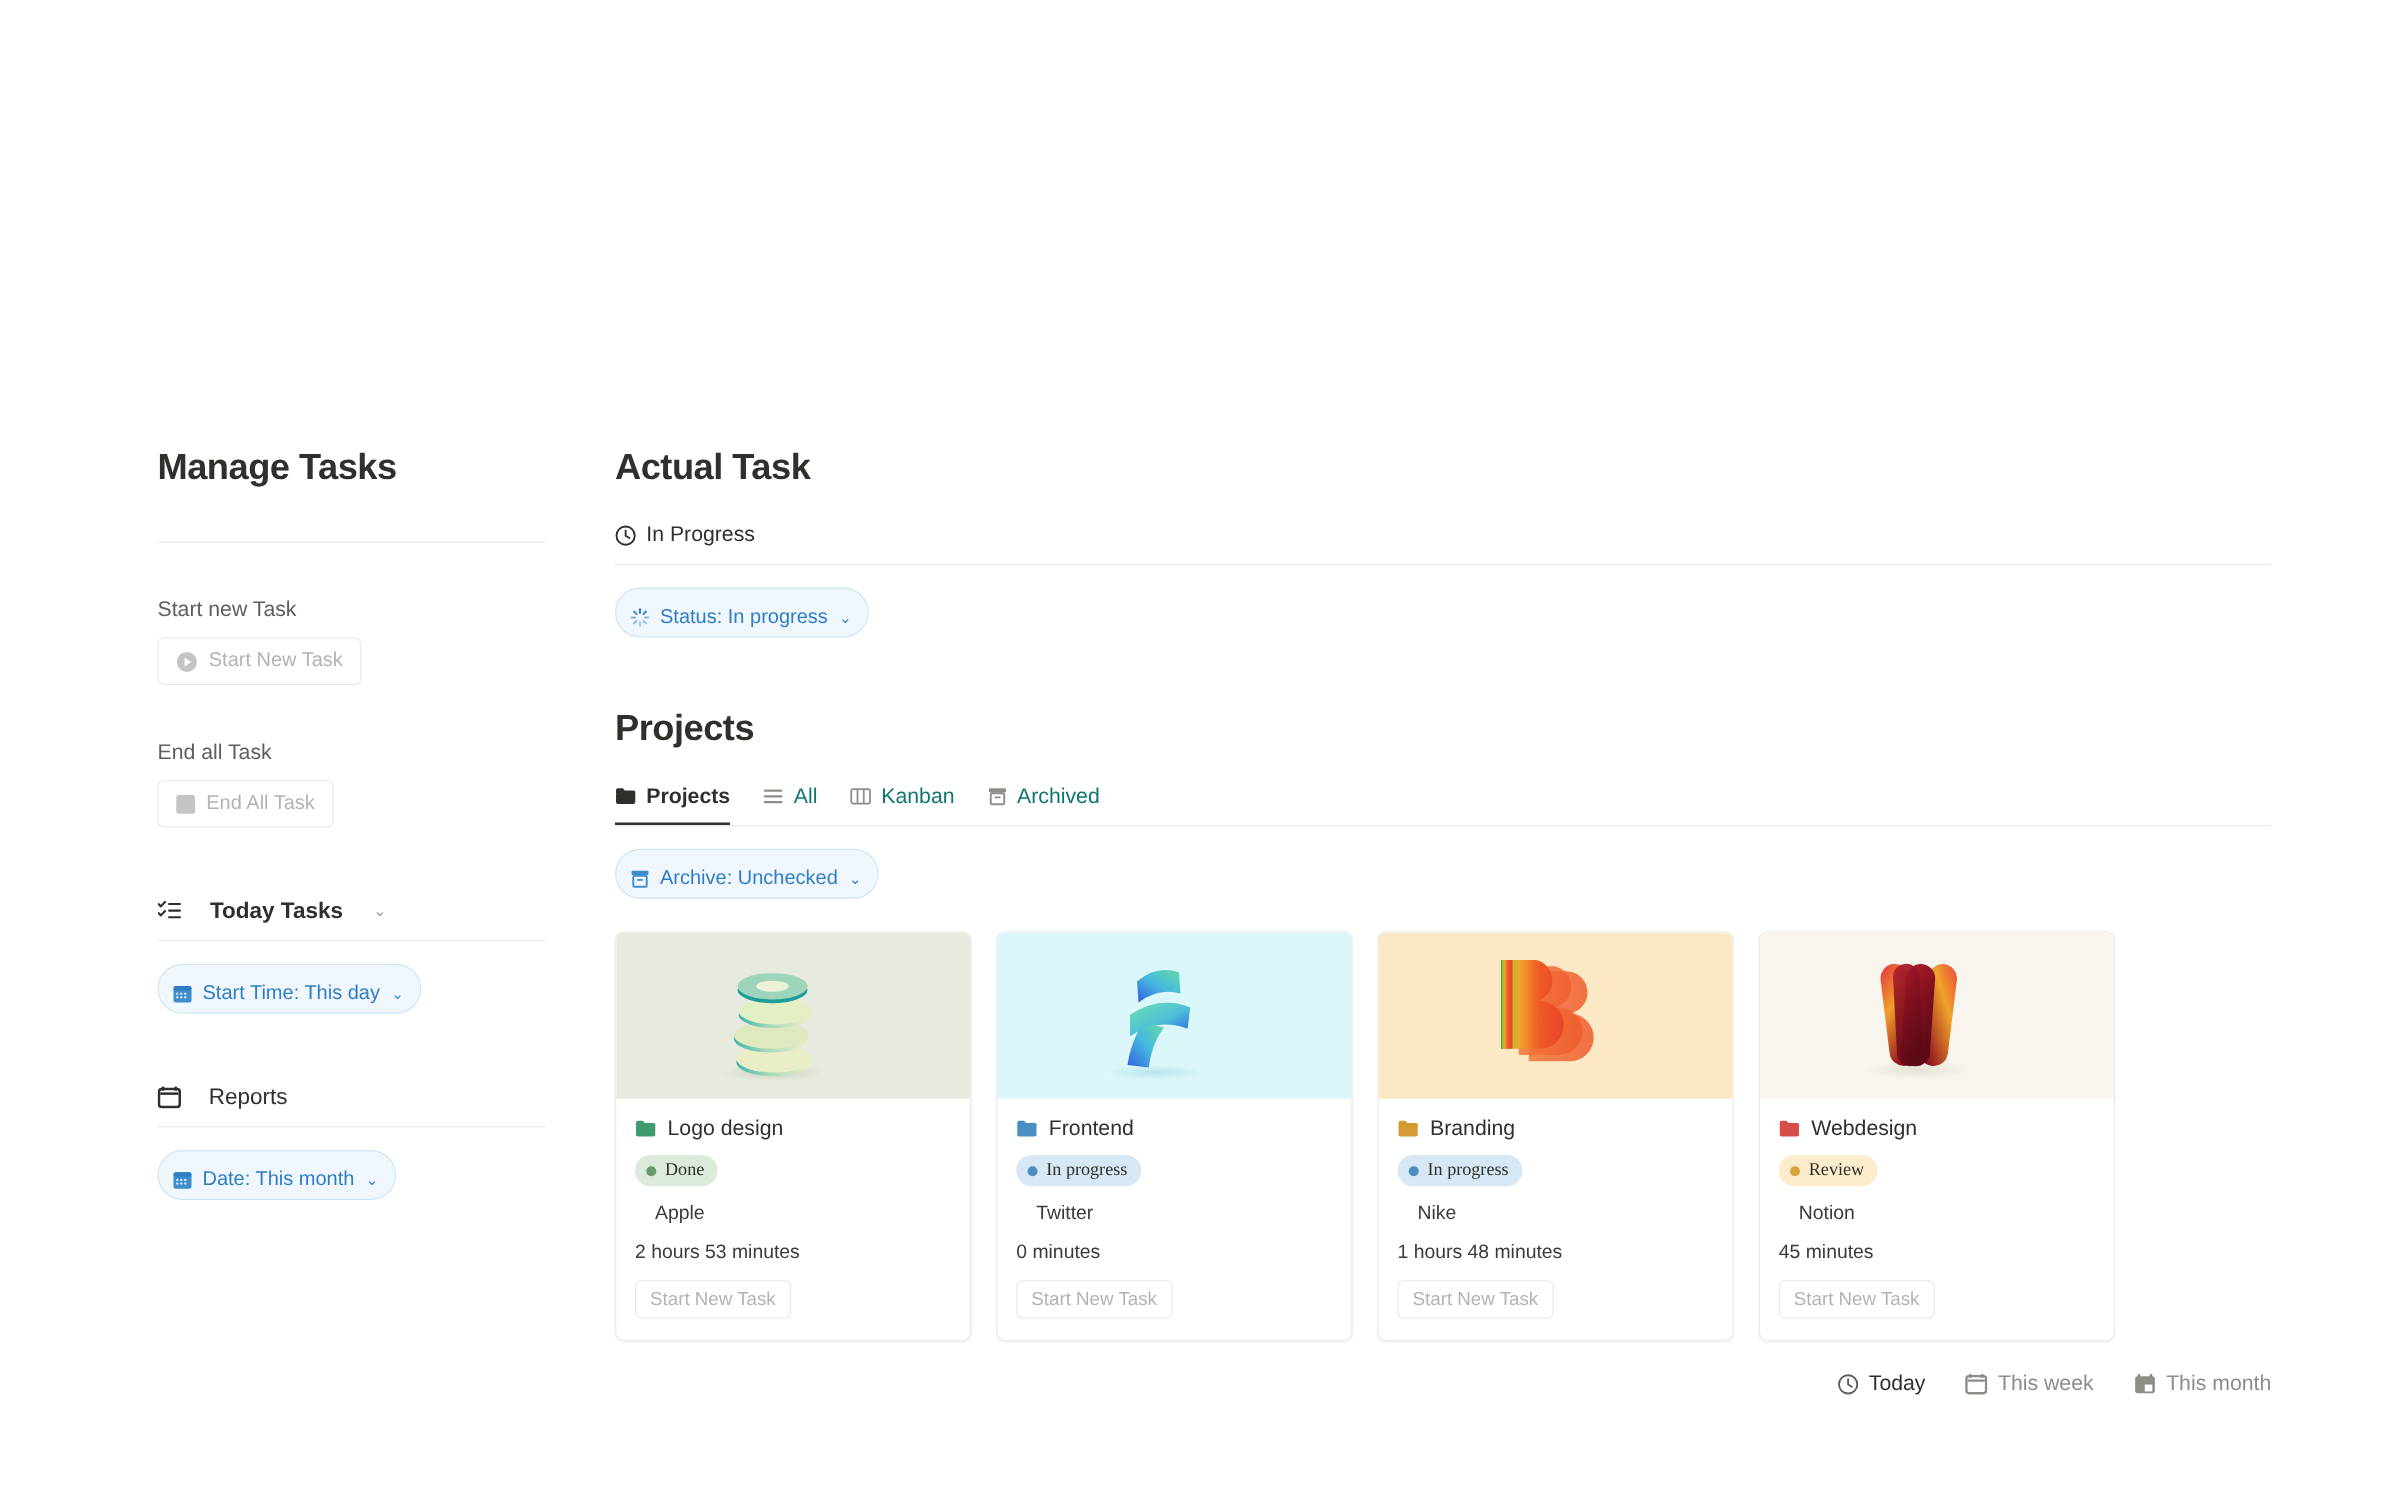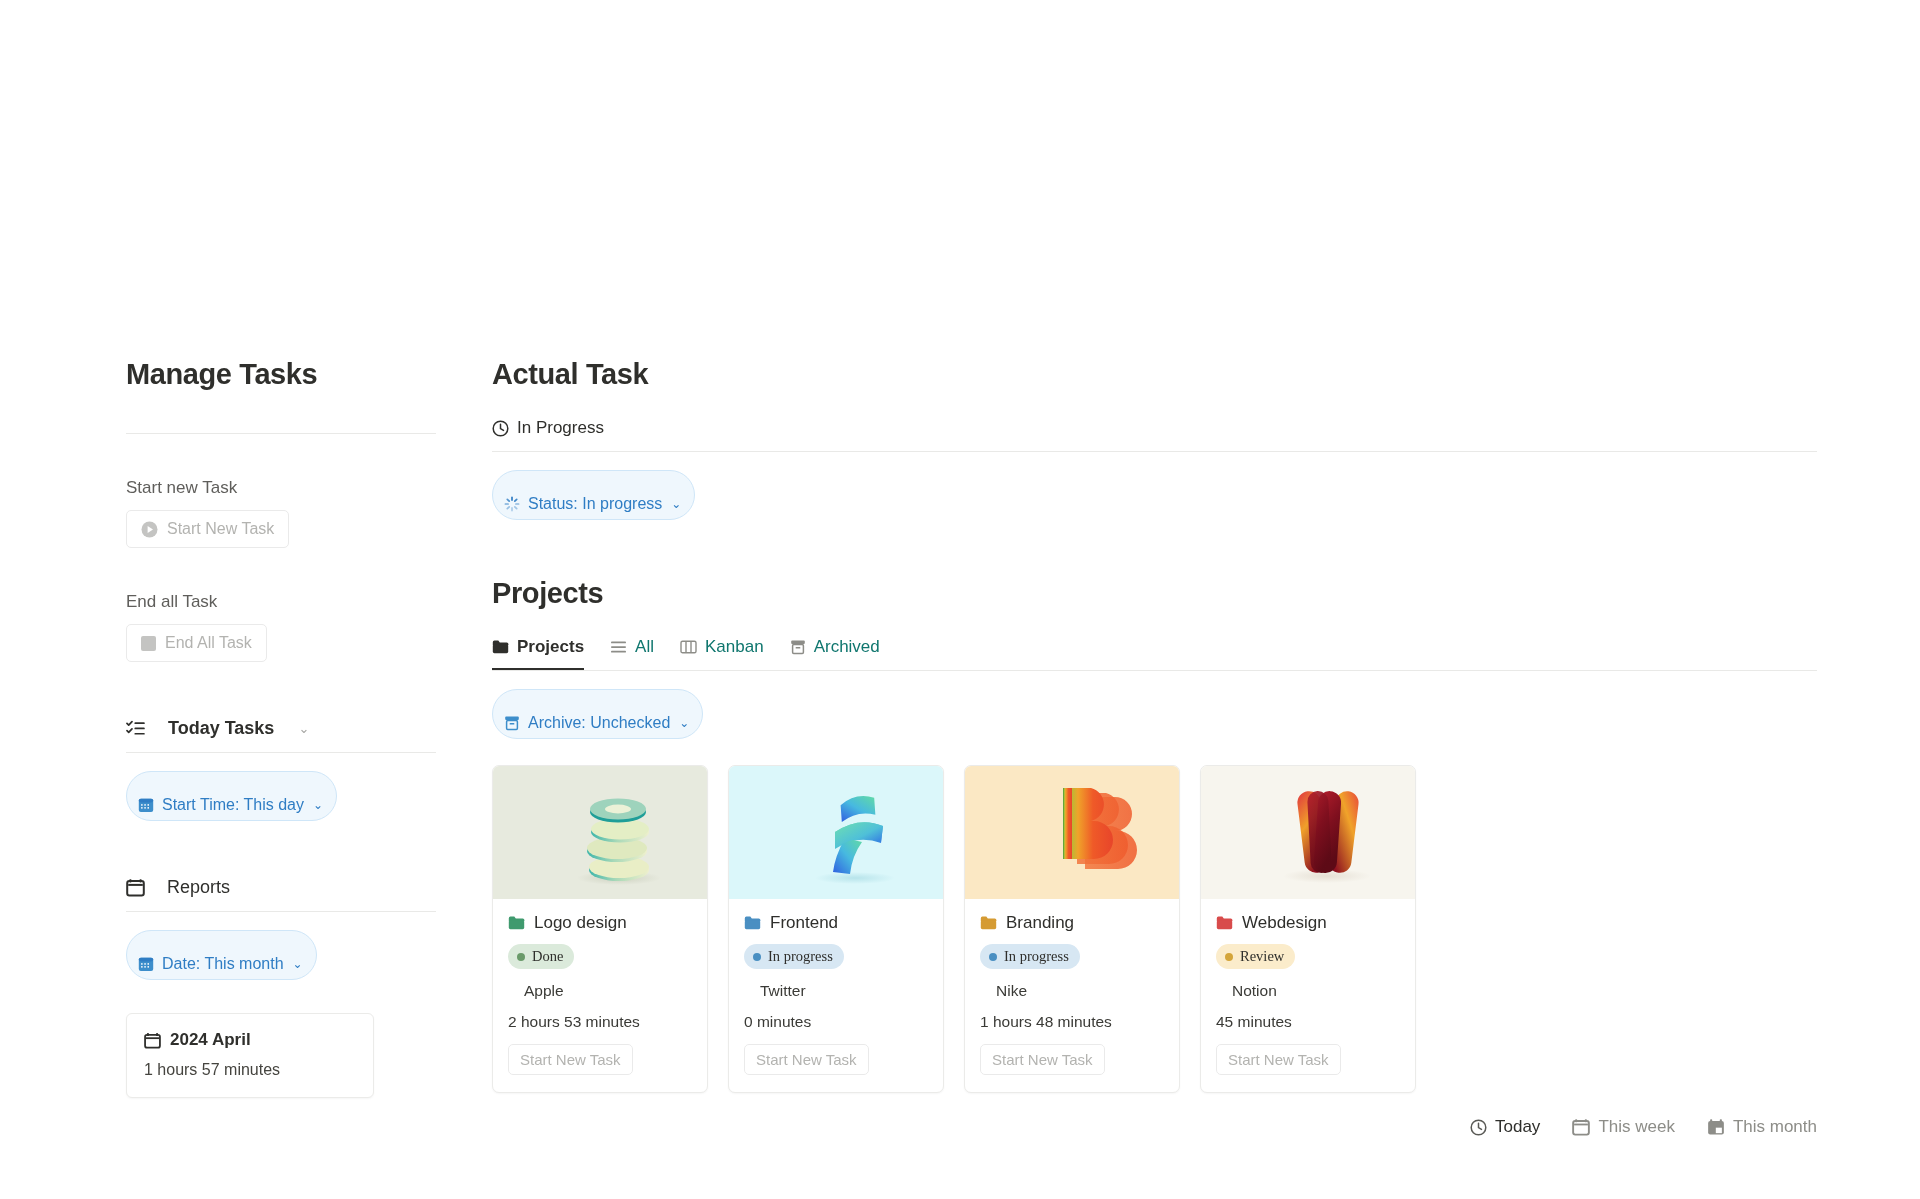--- a/index.html
+++ b/index.html
@@ -65,21 +65,21 @@
     color: #2f2f2c;
   }
   .grp-head .chev { color: #a5a5a2; font-size: 13px; font-weight: 400; margin-left: 2px;}
   .grp-rule { margin-top: 13px; }
 
   .filter-pill {
     display: inline-flex; align-items: center; gap: 8px;
     background: #eff7fd;
     border: 1px solid #cfe6f8;
     border-radius: 999px;
-    padding: 24px 13px 6px 11px;
+    padding: 14px 13px 6px 11px;
     margin-top: 18px;
     font-size: 16px;
     color: #2f7dc4;
     white-space: nowrap;
   }
   .filter-pill .chev { font-size: 12px; margin-left: 1px; }
 
   .report-card {
     margin-top: 33px;
     width: 248px;
@@ -107,21 +107,21 @@
   .tab.active { color: #2f2f2c; font-weight: 700; box-shadow: inset 0 -2px 0 0 #2f2f2c; }
   .tabbar-rule { height: 1px; background: #e9e9e7; width: 100%; }
 
   .mini-tabbar { display: flex; align-items: center; gap: 32px; margin-top: 24px; justify-content: flex-end; }
   .mini-tab { display: flex; align-items: center; gap: 8px; font-size: 17px; color: #8d8d88; white-space: nowrap; }
   .mini-tab.active { color: #2f2f2c; }
 
   
   .cards { display: flex; gap: 20px; margin-top: 26px; }
   .pcard {
-    width: 216px;
+    width: 285px;
     border: 1px solid #ebebe9;
     border-radius: 7px;
     background: #fff;
     overflow: hidden;
     box-shadow: 0 1px 2px rgba(15,15,15,0.04);
   }
   .pcover { height: 133px; position: relative; overflow: hidden; }
   .pbody { padding: 14px 15px 17px 15px; }
   .pname { display: flex; align-items: center; gap: 9px; font-size: 17px; color: #2f2f2c; }
   .badge {
@@ -224,34 +224,20 @@
             <rect x="3.1" y="10.1" width="1.5" height="1.5"></rect>
               <rect x="6.3" y="10.1" width="1.5" height="1.5"></rect>
               <rect x="9.5" y="10.1" width="1.5" height="1.5"></rect>
           </g>
         </svg>
       </span>
       <span>Date: This month</span>
       <span class="chev">⌄</span>
     </div>
 
-    <div class="report-card">
-      <div class="rc-title">
-        <span>
-          <svg width="17" height="17" viewBox="0 0 19 19">
-            <rect x="3.3" y="1.2" width="2.2" height="3.4" rx="0.8" fill="#2f2f2c"></rect>
-            <rect x="13.5" y="1.2" width="2.2" height="3.4" rx="0.8" fill="#2f2f2c"></rect>
-            <rect x="1.2" y="3.1" width="16.6" height="14.4" rx="2.2" fill="none" stroke="#2f2f2c" stroke-width="2"></rect>
-            <rect x="2.2" y="5.9" width="14.6" height="2" fill="#2f2f2c"></rect>
-          </svg>
-        </span>
-        <span>2024 April</span>
-      </div>
-      <div class="rc-sub">1 hours 57 minutes</div>
-    </div>
   </div>
 
   <div class="main">
 
     
     <h2 class="section">Actual Task</h2>
     <div class="tabbar">
       <div class="tab" style="font-weight:400;color:#2f2f2c;box-shadow:none;">
         <span>
           <svg width="17" height="17" viewBox="0 0 17 17">

